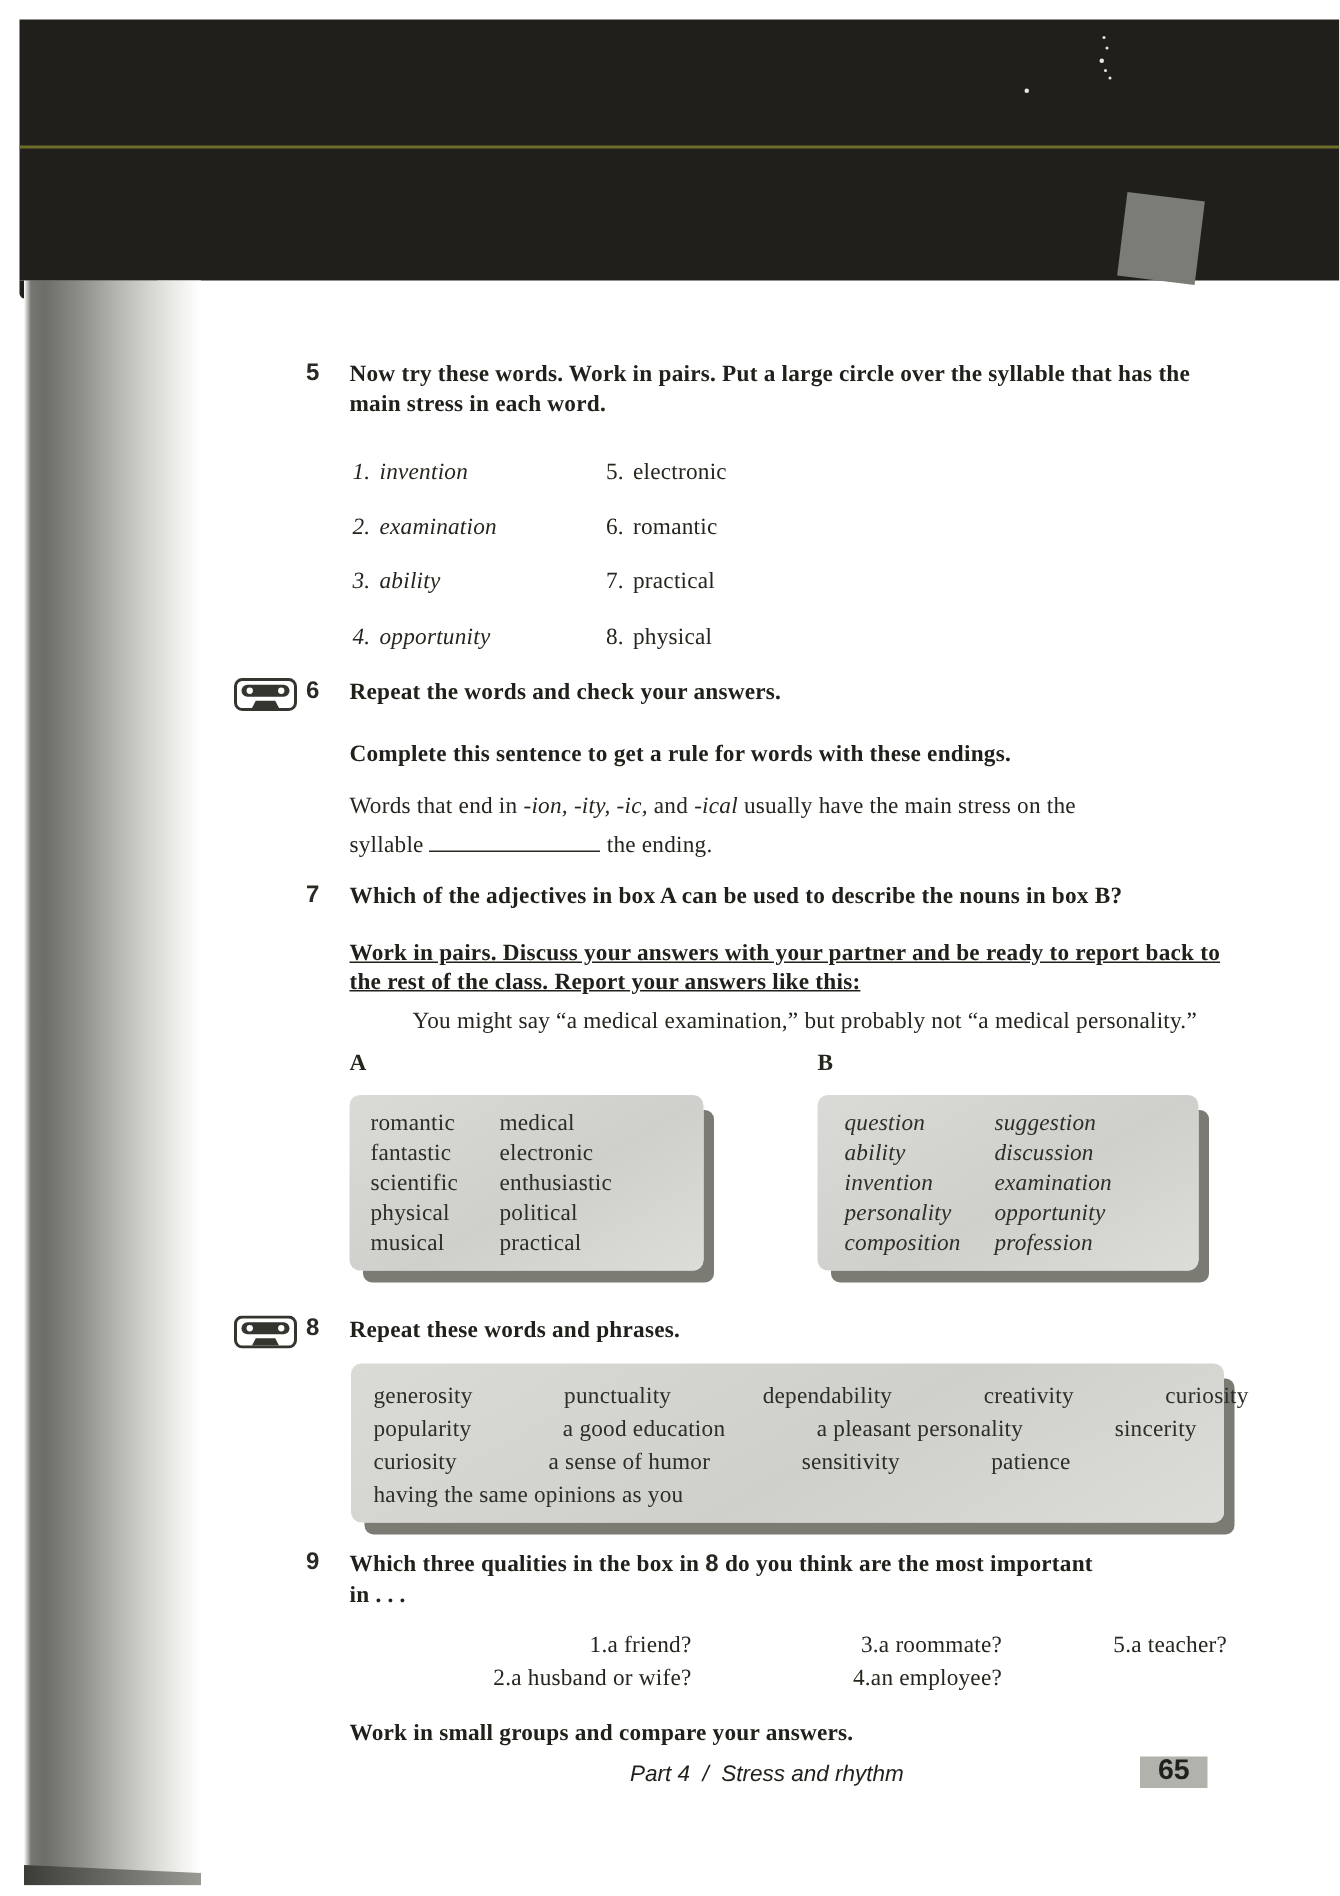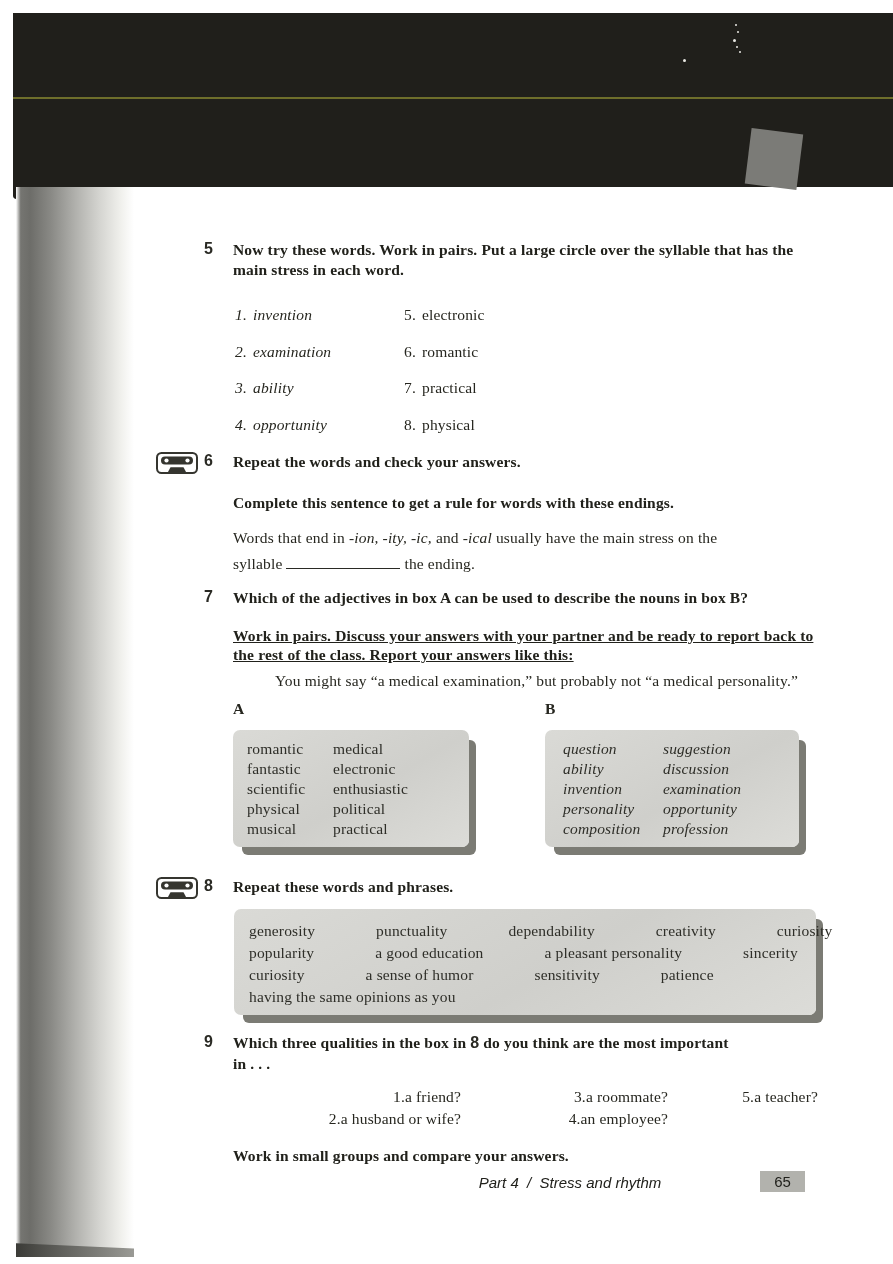--- a/index.html
+++ b/index.html
@@ -60,25 +60,25 @@
   .box8wrap { position:relative; height:118px; margin-top:12px; }
   .box8 { position:absolute; left:1px; top:0; width:567px; padding:11px 0 7px 15px; border-radius:7px;
     background:linear-gradient(150deg,#dadad6 0%,#cfcfcb 55%,#dcdcd8 100%);
     box-shadow:8px 9px 0 -1px #7b7b74; color:#2e2e28; }
   .box8 .row { display:flex; gap:61px; line-height:22px; white-space:nowrap; }
 
   
   .ex9-grid { display:grid; grid-template-columns:226px 207px auto; margin-top:11px; margin-left:2px; line-height:22.5px;text-align:right; }
 
   
-  .footer-label { position:absolute; top:1174px; left:420px; width:300px; text-align:center;
+  .footer-label { position:absolute; top:1174px; left:420px; width:300px; text-align:left;
     font-family:"Liberation Sans",sans-serif; font-style:italic; font-size:15px; color:#21211c; white-space:pre; }
   .page-badge { position:absolute; left:760px; top:1171px; width:45px; height:21px; background:#b2b2ad;
-    display:flex; align-items:center; justify-content:center;
-    font-family:"Liberation Sans",sans-serif; font-weight:400; font-size:15px; color:#21211c; }
+    display:flex; align-items:flex-end; justify-content:center;
+    font-family:"Liberation Sans",sans-serif; font-weight:700; font-size:19px; color:#21211c; }
 
   
   #ex5 { margin-top:53px; }
   #ex6 { margin-top:9px; }
   .ex6-sub { margin-top:21px; }
   .ex6-rule { margin-top:13px; }
   #ex7 { margin-top:11px; }
   .ex7-sub { margin-top:18px;text-decoration:underline; }
   .ex7-example { margin-top:6px; margin-left:22px;text-align:center; }
   .ab-labels { margin-top:10px; }

